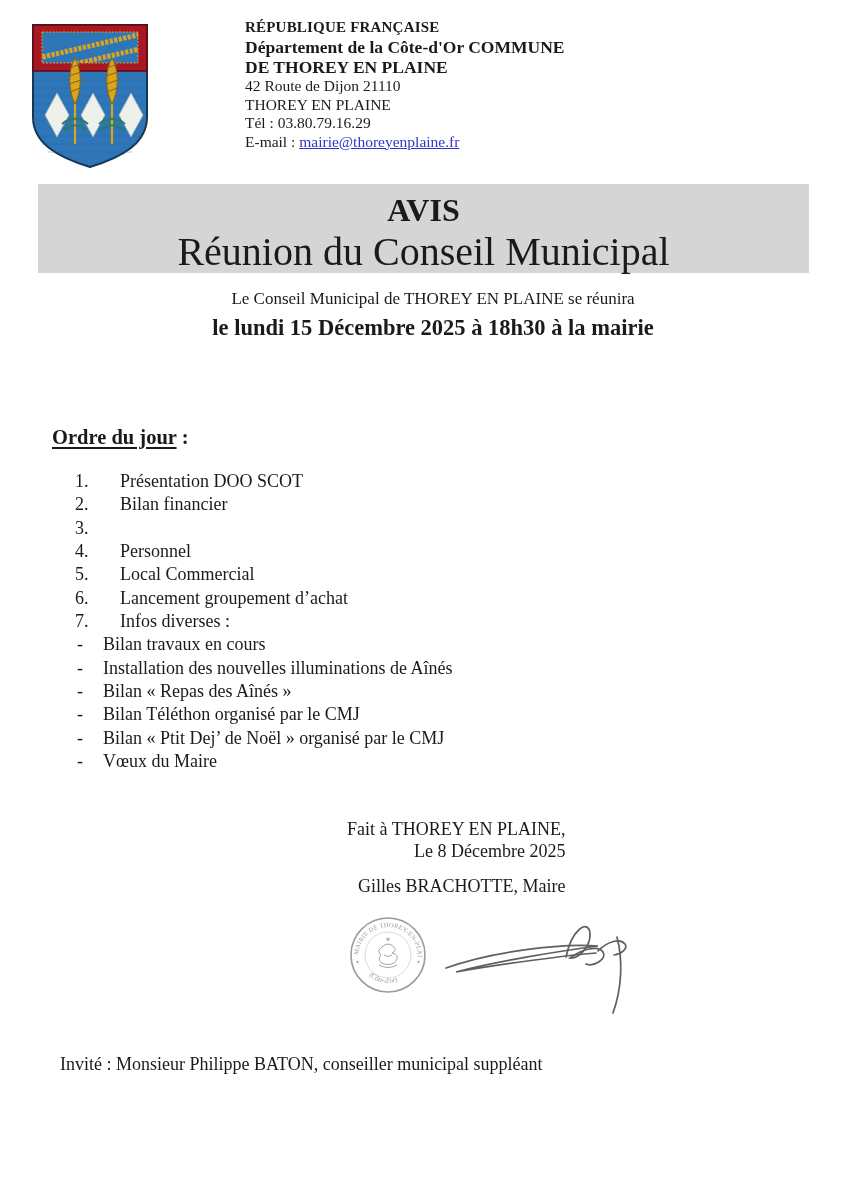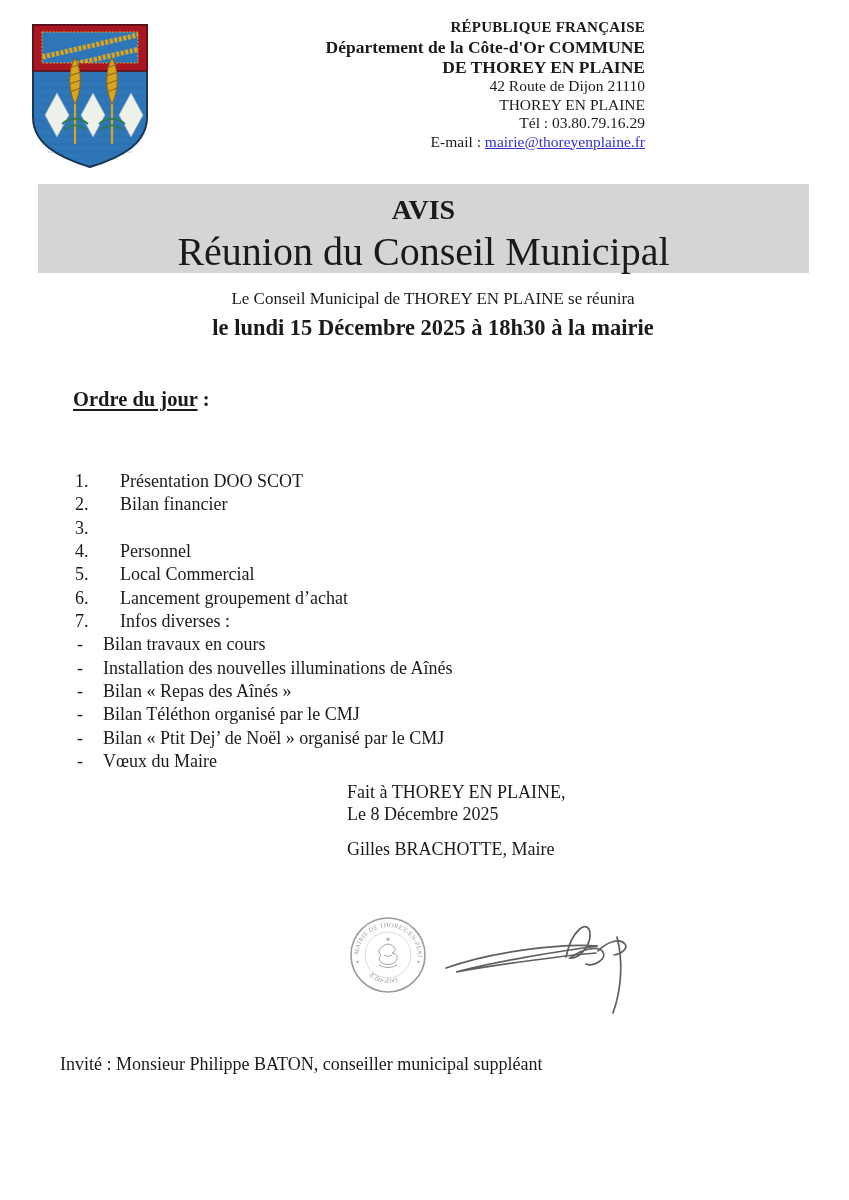--- a/index.html
+++ b/index.html
@@ -8,48 +8,48 @@
     --shield-white:#edf1ea; --shield-green:#2e7d52;
     --stamp-gray:#8a8a8a; --signature-gray:#4e4e4e;
   }
   *{margin:0;padding:0;box-sizing:border-box;}
   html,body{background:#fff;}
   body{font-family:"Liberation Serif","DejaVu Serif",serif;color:var(--text-black);}
   .page{position:relative;width:849px;height:1200px;background:#fff;overflow:hidden;}
 
   
   .coa{position:absolute;left:30px;top:22px;width:120px;height:148px;}
-  .hdr{position:absolute;left:245px;top:18px;width:400px;text-align:right;}
+  .hdr{position:absolute;left:245px;top:18px;width:400px;text-align:left;}
   .hdr .l1{font-size:15px;font-weight:bold;line-height:19px;letter-spacing:.2px;}
   .hdr .l2,.hdr .l3{font-size:17.5px;font-weight:bold;line-height:20px;}
   .hdr .l4,.hdr .l5,.hdr .l6,.hdr .l7{font-size:15.5px;line-height:18.5px;}
   .hdr a{color:var(--link-blue);text-decoration:underline;cursor:pointer;}
 
   
   .banner{position:absolute;left:38px;top:184px;width:771px;height:89px;background:var(--banner-bg);text-align:center;padding-top:3px;}
-  .banner .t{font-size:28px;font-weight:bold;line-height:46px;}
+  .banner .t{font-size:32px;font-weight:bold;line-height:46px;}
   .banner .s{font-size:40px;line-height:38px;}
 
   
   .intro{position:absolute;left:24px;top:284px;width:818px;text-align:center;}
   .intro .i1{font-size:17px;line-height:29px;}
   .intro .i2{font-size:22.5px;line-height:29px;font-weight:bold;}
 
   
-  .agenda-h{position:absolute;left:52px;top:388px;font-size:20.5px;font-weight:bold;margin-left:21px;}
+  .agenda-h{position:absolute;left:52px;top:426px;font-size:20.5px;font-weight:bold;}
   .agenda-h .u{text-decoration:underline;text-decoration-thickness:2px;text-underline-offset:3px;}
   .agenda{position:absolute;left:0;top:470px;width:820px;}
   .row{position:relative;height:23.35px;font-size:18px;line-height:23.35px;white-space:nowrap;}
   .row .marker{position:absolute;left:75px;}
   .row.num .txt{position:absolute;left:120px;}
   .row.dash .marker{left:77px;}
   .row.dash .txt{position:absolute;left:103px;}
 
   
-  .closing{position:absolute;left:347px;top:782px;font-size:18px;line-height:21.5px;}
+  .closing{position:absolute;left:347px;top:819px;font-size:18px;line-height:21.5px;text-align:right;}
   .closing .sig-name{margin-top:14px;}
 
   .stamp{position:absolute;left:348px;top:915px;width:80px;height:80px;opacity:.85;}
   .signature{position:absolute;left:440px;top:908px;width:208px;height:112px;}
 
   .invitee{position:absolute;left:60px;top:1054px;font-size:18px;}
 
   svg text{font-family:"Liberation Serif","DejaVu Serif",serif;}
 </style>
 </head>

